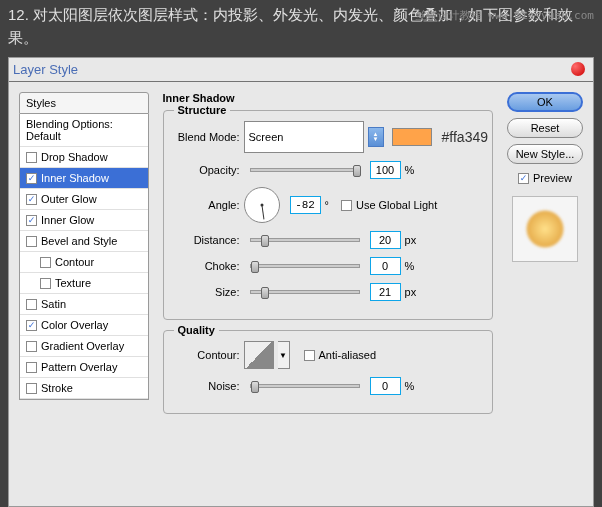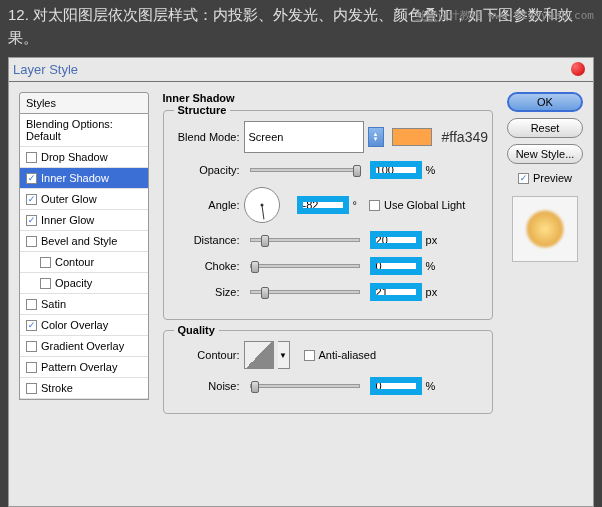--- a/index.html
+++ b/index.html
@@ -23,21 +23,21 @@
 .fieldset { border: 1px solid #aaa; border-radius: 4px; padding: 10px 4px 10px 8px; margin-bottom: 10px; position: relative; }
 .fieldset-legend { position: absolute; top: -7px; left: 10px; background: #e8e8e8; padding: 0 4px; font-size: 11px; font-weight: bold; }
 .row { display: flex; align-items: center; margin-bottom: 8px; font-size: 11px; gap: 4px; }
 .row-label { width: 68px; text-align: right; }
 .select-box { background: #fff; border: 1px solid #888; padding: 2px 4px; width: 120px; height: 32px; font-size: 11px; display: flex; align-items: center; }
 .select-arrows { width: 16px; height: 20px; background: linear-gradient(#8bb8ec, #5a8fd6); border: 1px solid #4a7bc4; display: flex; flex-direction: column; align-items: center; justify-content: center; font-size: 6px; color: #fff; line-height: 5px; }
 .color-swatch { width: 40px; height: 18px; border: 1px solid #888; margin-left: 4px; }
 .color-hex { margin-left: 6px; font-size: 14px; color: #333; }
 .slider { flex: 1; height: 4px; background: #ccc; border: 1px solid #999; position: relative; margin: 0 6px; max-width: 110px; }
 .slider-thumb { position: absolute; top: -4px; width: 8px; height: 12px; background: linear-gradient(#ddd, #aaa); border: 1px solid #666; border-radius: 2px; }
-.num-input { width: 52px; height: 18px; border: 6px solid #0ea5e9; background: #fff; text-align: left; font-size: 11px; }
+.num-input { width: 31px; height: 18px; border: 1px solid #0ea5e9; background: #fff; text-align: center; font-size: 11px; }
 .angle-dial { width: 36px; height: 36px; border: 1px solid #888; border-radius: 50%; background: #fff; position: relative; }
 .angle-dial::after { content: ""; position: absolute; top: 50%; left: 50%; width: 14px; height: 1px; background: #333; transform-origin: left; transform: rotate(82deg); }
 .angle-dot { position: absolute; width: 3px; height: 3px; background: #333; border-radius: 50%; top: 50%; left: 50%; transform: translate(-50%, -50%); }
 .contour-box { width: 30px; height: 28px; border: 1px solid #888; background: linear-gradient(135deg, #eee 50%, #888 50%); }
 .contour-arrow { width: 12px; height: 28px; border: 1px solid #888; border-left: none; background: #f0f0f0; display: flex; align-items: center; justify-content: center; font-size: 8px; }
 .right-panel { width: 80px; display: flex; flex-direction: column; gap: 6px; align-items: center; }
 .btn { width: 76px; height: 20px; border: 1px solid #888; border-radius: 10px; background: linear-gradient(#fff, #ddd); font-size: 11px; display: flex; align-items: center; justify-content: center; }
 .btn.primary { background: linear-gradient(#a8c8f0, #6a9ee0); border: 2px solid #3b6fd6; font-weight: normal; }
 .preview-row { display: flex; align-items: center; gap: 4px; font-size: 11px; margin-top: 2px; }
 .preview-box { width: 66px; height: 66px; border: 1px solid #bbb; background: #f5f5f5; margin-top: 6px; display: flex; align-items: center; justify-content: center; }
@@ -78,21 +78,21 @@
           <div class="style-row">
             <span class="checkbox"></span>
             <span>Bevel and Style</span>
           </div>
           <div class="style-row indent">
             <span class="checkbox"></span>
             <span>Contour</span>
           </div>
           <div class="style-row indent">
             <span class="checkbox"></span>
-            <span>Opacity</span>
+            <span>Texture</span>
           </div>
           <div class="style-row">
             <span class="checkbox"></span>
             <span>Satin</span>
           </div>
           <div class="style-row">
             <span class="checkbox checked"></span>
             <span>Color Overlay</span>
           </div>
           <div class="style-row">
@@ -131,21 +131,21 @@
             </div>
           <input class="num-input" value="100" style="">
           <span>%</span>
         </div>
 
         <div class="row">
           <span class="row-label">Angle:</span>
           <div class="angle-dial">
               <div class="angle-dot"></div>
             </div>
-          <input class="num-input" style="margin-left: 13px;" value="-82">
+          <input class="num-input" style="margin-left: 6px; font-family: Liberation Mono, monospace;" value="-82">
           <span>°</span>
           <span class="checkbox" style="margin-left:8px"></span>
           <span>Use Global Light</span>
         </div>
 
         <div class="row">
           <span class="row-label">Distance:</span>
           <div class="slider">
               <div class="slider-thumb" style="left:10%"></div>
             </div>

